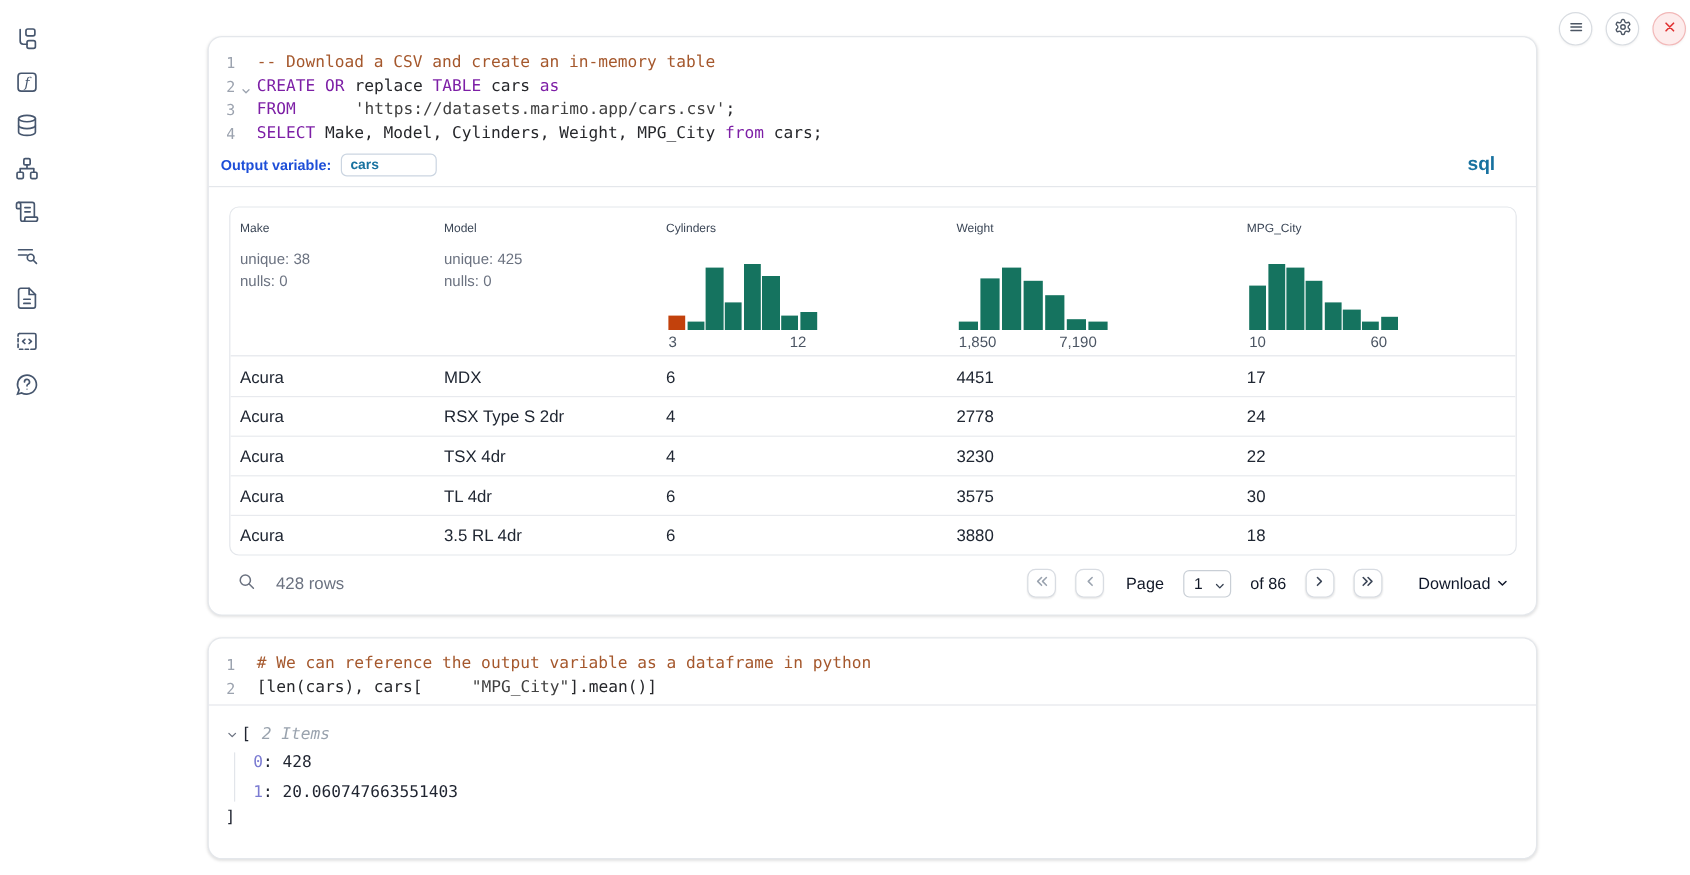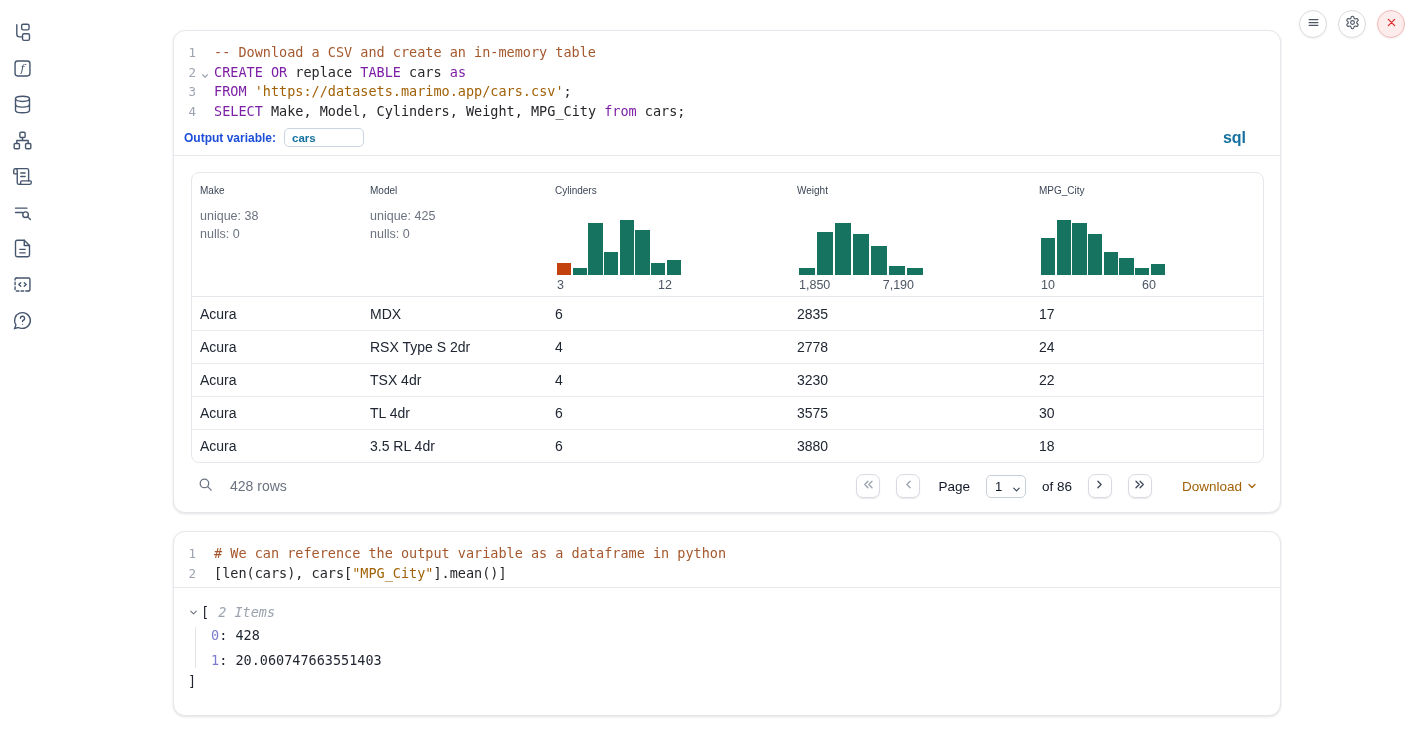--- a/index.html
+++ b/index.html
@@ -32,21 +32,21 @@
   .code { font-family:"DejaVu Sans Mono","Liberation Mono",monospace; font-size:13.5px;
     line-height:19.5px; padding:12px 0 4px 0; }
   .cl { display:flex; }
   .ln { flex:none; width:26px; text-align:right; color:#9ca3af; font-size:12.5px;
     padding-right:4px; position:relative; }
   .fold { position:absolute; left:100%; top:4px; color:#9ca3af; }
   .fold svg { width:10px; height:10px; }
   .ct { margin-left:14px; white-space:pre; }
   .c-com { color:#a5582d; }
   .c-kw  { color:#7d1fa6; }
-  .c-str { color:#a16207; }
+  .c-str { color:#404040;margin-left:41px; }
   .c-pln { color:#26272b; }
 
   
   .outvar-row { display:flex; align-items:center; padding:3px 16px 8px 10px; }
   .outvar-label { font-size:12px; font-weight:700; color:#1d4ed8; }
   .outvar-input { margin-left:8px; width:80px; height:19px; border:1px solid #cbd5e1;
     border-radius:5px; font-size:11.5px; font-weight:700; color:#17719f; padding:0 7px;
     font-family:"Liberation Sans","DejaVu Sans",sans-serif; outline:none; }
   .lang-label { margin-left:auto; margin-right:18px; font-size:16px; font-weight:600; color:#17719f; }
 
@@ -85,21 +85,21 @@
   .pg-btn.disabled { color:#9aa3af; }
   .page-label, .of-label { font-size:13.5px; color:#111827; }
   .page-label { margin-left:2px; }
   .select-wrap { position:relative; }
   .page-select { appearance:none; -webkit-appearance:none; width:40px; height:23px;
     border:1px solid #c9cfd6; border-radius:5px; background:#fff; font-size:13px; color:#111827;
     padding:0 16px 0 8px; cursor:pointer; }
   .select-chevron { position:absolute; right:4px; top:6px; pointer-events:none; color:#374151; }
   .select-chevron svg { width:11px; height:11px; }
   .download-btn { margin-left:14px; display:flex; align-items:center; gap:4px; background:none;
-    border:none; color:#a16207; font-size:13.5px; font-weight:500; cursor:pointer;
+    border:none; color:#0f172a; font-size:13.5px; font-weight:500; cursor:pointer;
     font-family:"Liberation Sans","DejaVu Sans",sans-serif; }
   .download-btn svg { width:12px; height:12px; margin-top:2px; }
 
   
   .tree-output { font-family:"DejaVu Sans Mono","Liberation Mono",monospace; font-size:13.5px;
     color:#1f2430; padding:16px 16px 26px 14px; }
   .tree-head { display:flex; align-items:center; gap:2px; }
   .tree-chev { color:#6b7280; display:flex; }
   .tree-chev svg { width:11px; height:11px; }
   .tree-items-label { color:#9aa3ae; font-style:italic; margin-left:7px; }
@@ -301,21 +301,21 @@
                     <span class="max">60</span>
                   </div>
                 </div>
               </div>
             </div>
           <div class="tbody" id="tbody">
               <div class="trow">
                 <div class="td">Acura</div>
                 <div class="td">MDX</div>
                 <div class="td">6</div>
-                <div class="td">2835</div>
+                <div class="td">4451</div>
                 <div class="td">17</div>
               </div>
               <div class="trow">
                 <div class="td">Acura</div>
                 <div class="td">RSX Type S 2dr</div>
                 <div class="td">4</div>
                 <div class="td">2778</div>
                 <div class="td">24</div>
               </div>
               <div class="trow">

